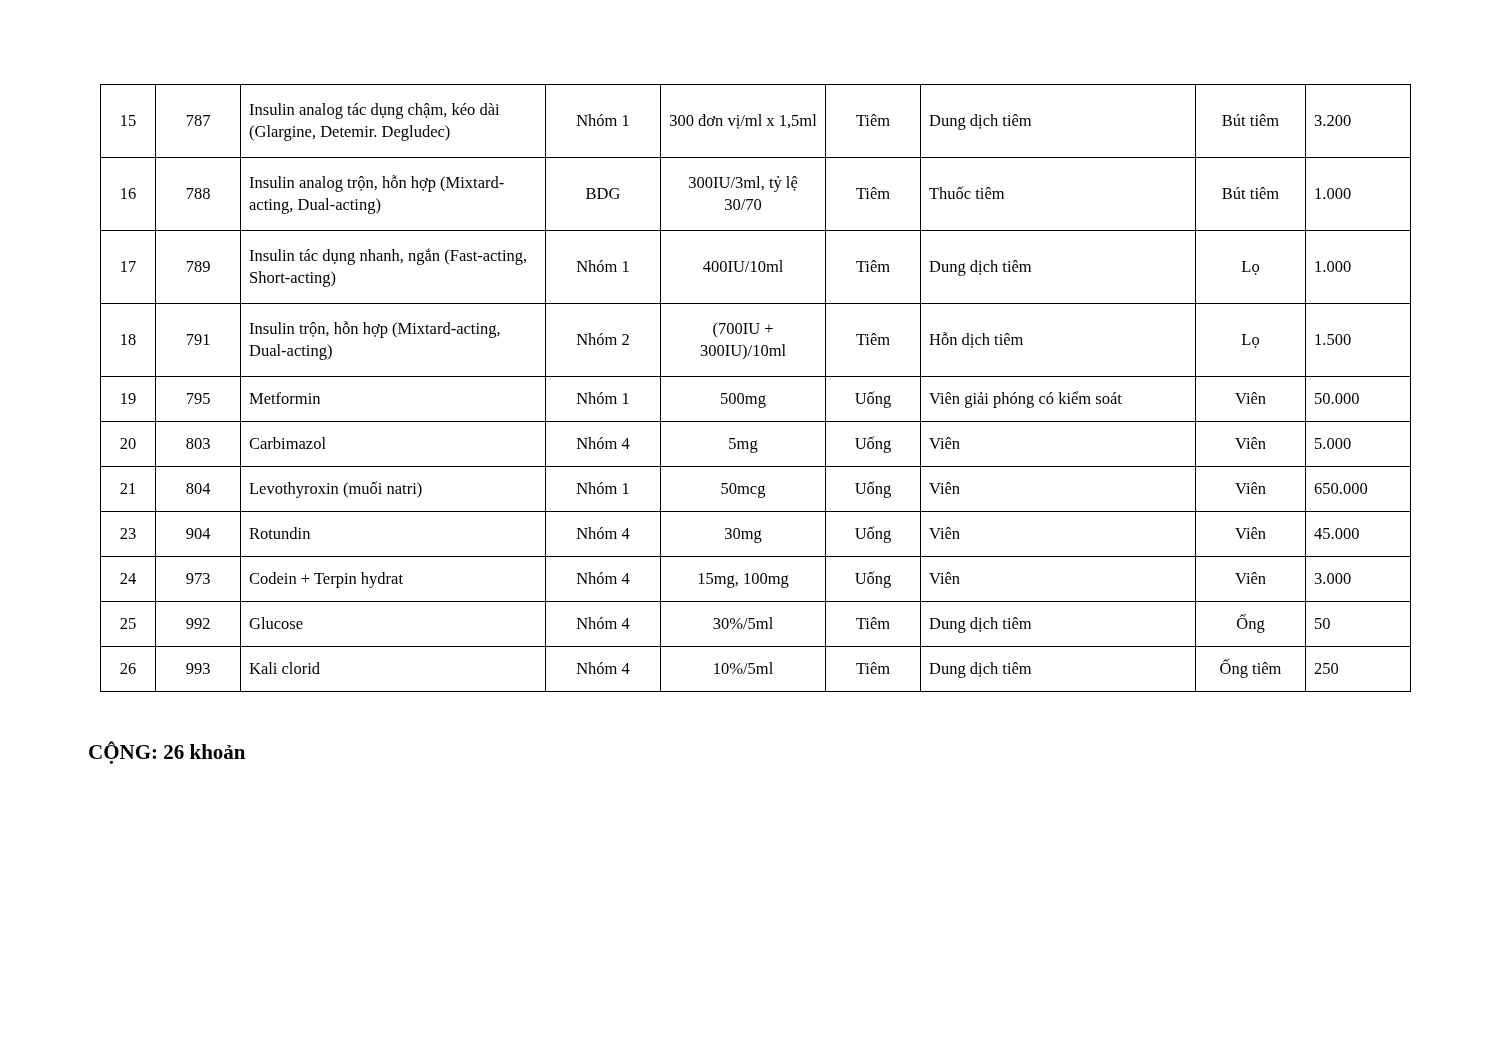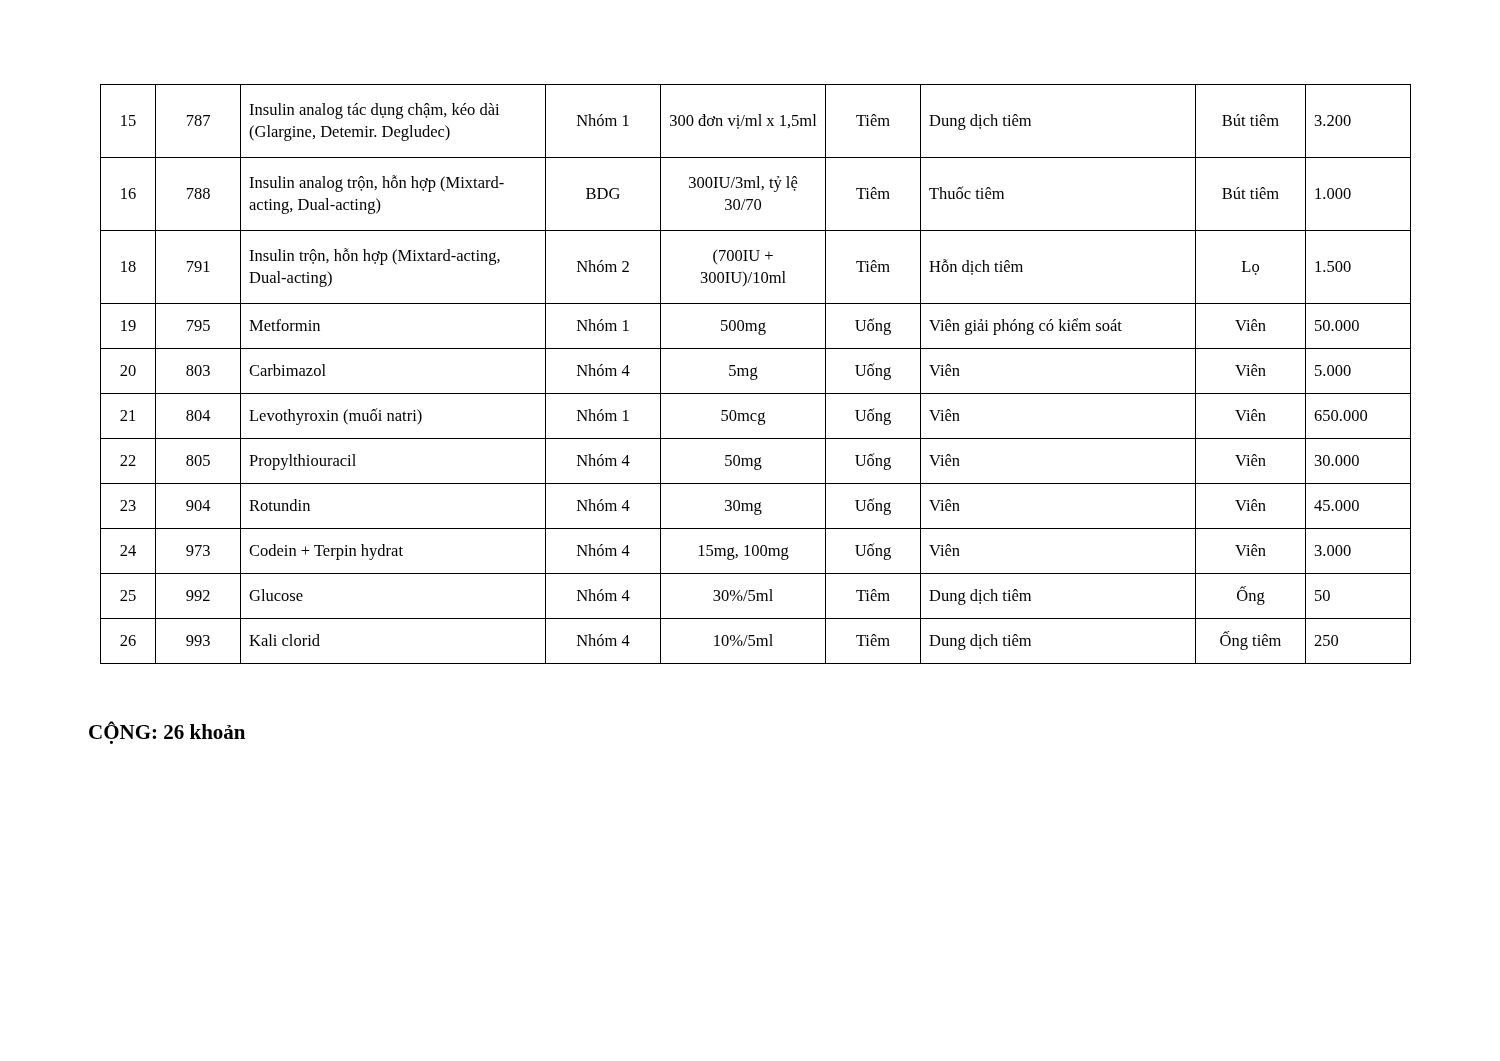--- a/index.html
+++ b/index.html
@@ -52,21 +52,21 @@
   .ta-center { text-align: center; }
   .ta-left   { text-align: left; }
   .ta-right  { text-align: left; }
 
   .row-tall td { height: 58px; }
   .row-short td { height: 30px; }
 
   .total {
     position: absolute;
     left: 88px;
-    top: 720px;
+    top: 740px;
     font-size: 21px;
     font-weight: bold;
     font-family: "Liberation Serif", serif;
     white-space: nowrap;
   }
 </style>
 </head>
 <body>
 
 <div class="page">
@@ -102,20 +102,31 @@
         <td class="ta-center">788</td>
         <td class="ta-left">Insulin analog trộn, hỗn hợp (Mixtard-acting, Dual-acting)</td>
         <td class="ta-center">BDG</td>
         <td class="ta-center">300IU/3ml, tỷ lệ 30/70</td>
         <td class="ta-center">Tiêm</td>
         <td class="ta-left">Thuốc tiêm</td>
         <td class="ta-center">Bút tiêm</td>
         <td class="ta-right">1.000</td>
       </tr>
 
+      <tr class="row-tall">
+        <td class="ta-center">17</td>
+        <td class="ta-center">789</td>
+        <td class="ta-left">Insulin tác dụng nhanh, ngắn (Fast-acting, Short-acting)</td>
+        <td class="ta-center">Nhóm 1</td>
+        <td class="ta-center">400IU/10ml</td>
+        <td class="ta-center">Tiêm</td>
+        <td class="ta-left">Dung dịch tiêm</td>
+        <td class="ta-center">Lọ</td>
+        <td class="ta-right">1.000</td>
+      </tr>
 
       <tr class="row-tall">
         <td class="ta-center">18</td>
         <td class="ta-center">791</td>
         <td class="ta-left">Insulin trộn, hỗn hợp (Mixtard-acting, Dual-acting)</td>
         <td class="ta-center">Nhóm 2</td>
         <td class="ta-center">(700IU + 300IU)/10ml</td>
         <td class="ta-center">Tiêm</td>
         <td class="ta-left">Hỗn dịch tiêm</td>
         <td class="ta-center">Lọ</td>
@@ -151,31 +162,20 @@
         <td class="ta-center">804</td>
         <td class="ta-left">Levothyroxin (muối natri)</td>
         <td class="ta-center">Nhóm 1</td>
         <td class="ta-center">50mcg</td>
         <td class="ta-center">Uống</td>
         <td class="ta-left">Viên</td>
         <td class="ta-center">Viên</td>
         <td class="ta-right">650.000</td>
       </tr>
 
-      <tr class="row-short">
-        <td class="ta-center">22</td>
-        <td class="ta-center">805</td>
-        <td class="ta-left">Propylthiouracil</td>
-        <td class="ta-center">Nhóm 4</td>
-        <td class="ta-center">50mg</td>
-        <td class="ta-center">Uống</td>
-        <td class="ta-left">Viên</td>
-        <td class="ta-center">Viên</td>
-        <td class="ta-right">30.000</td>
-      </tr>
 
       <tr class="row-short">
         <td class="ta-center">23</td>
         <td class="ta-center">904</td>
         <td class="ta-left">Rotundin</td>
         <td class="ta-center">Nhóm 4</td>
         <td class="ta-center">30mg</td>
         <td class="ta-center">Uống</td>
         <td class="ta-left">Viên</td>
         <td class="ta-center">Viên</td>

